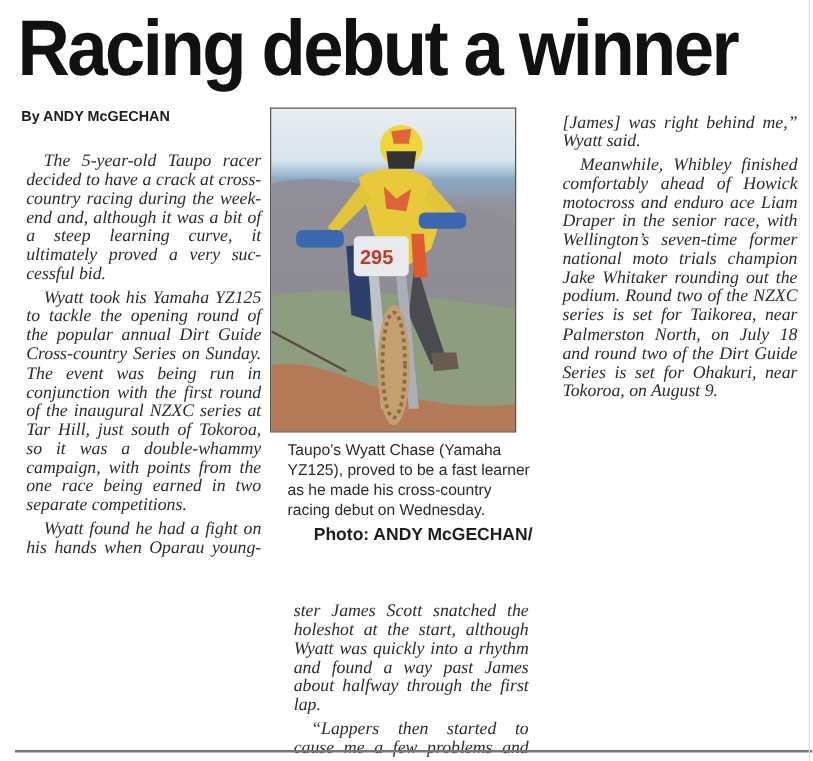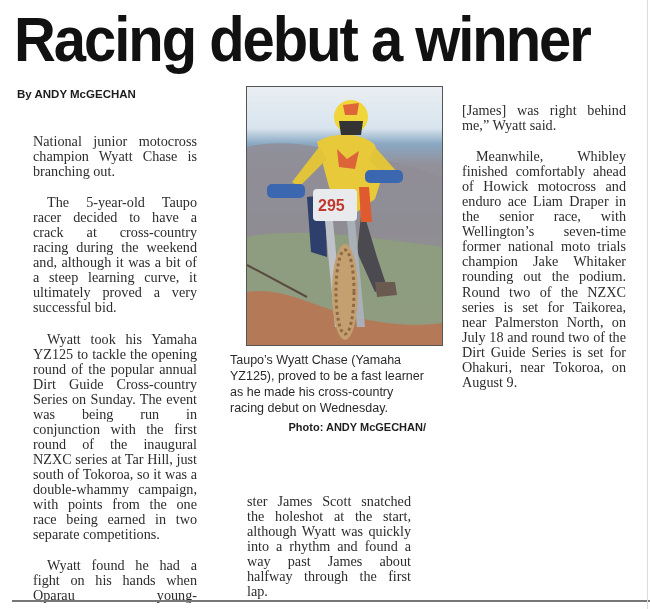--- a/index.html
+++ b/index.html
@@ -12,51 +12,50 @@
   }
   .byline {
     position: absolute; left: 17px; top: 88px;
     font-family: "Liberation Sans", sans-serif; font-weight: bold; font-size: 11.5px; color: #1c1c1c;
   }
   .col {
     position: absolute; font-family: "Liberation Serif", serif;
     font-size: 14.2px; line-height: 15.05px; text-align: justify; color: #2c2c2c;
     hyphens: manual;
   }
-  .col p { margin: 16px; }
+  .col p { margin: 4px; font-style: italic; }
   .col p.ind { text-indent: 14px; }
   .col1 { left: 17px; top: 118px; width: 196px; }
   .col2 { left: 231px; top: 478px; width: 196px; }
   .col3 { left: 446px; top: 87px; width: 196px; }
   .photo {
-    position: absolute; left: 246px; top: 86px; width: 195px; height: 258px;
+    position: absolute; left: 216px; top: 86px; width: 195px; height: 258px;
     border: 1px solid #555; overflow: hidden;
     background: linear-gradient(180deg, #e9eef2 0%, #d8e4ee 16%, #8aa8c4 22%, #93919a 30%, #8d8a90 50%, #8c9480 62%, #8aa07a 72%, #9aa88a 80%, #b98a64 90%, #a8745a 100%);
     text-align: center;
   }
   .photo svg { position: absolute; left: 0; top: 0; }
   .caption {
     position: absolute; left: 230px; top: 352px; width: 198px;
     font-family: "Liberation Sans", sans-serif; font-size: 12.5px; line-height: 16px; color: #2a2a2a;
   }
   .credit {
     position: absolute; left: 230px; top: 420px; width: 196px; text-align: right;
-    font-family: "Liberation Sans", sans-serif; font-weight: bold; font-size: 11px; line-height: 14px; color: #1e1e1e;
+    font-family: "Liberation Sans", sans-serif; font-weight: bold; font-size: 14px; line-height: 14px; color: #1e1e1e;
   }
   .rule-bottom { position: absolute; left: 12px; top: 600px; width: 638px; height: 2px; background: #777; }
   .rule-right { position: absolute; left: 647px; top: 0; width: 1px; height: 609px; background: #ddd; }
 </style>
 </head>
 <body>
 
 <div class="headline">Racing debut a winner</div>
 <div class="byline">By ANDY McGECHAN</div>
 
 <div class="col col1">
-  <p>National junior motocross cham­pion Wyatt Chase is branching out.</p>
   <p class="ind">The 5-year-old Taupo racer decided to have a crack at cross-country racing during the week­end and, although it was a bit of a steep learning curve, it ultimately proved a very suc­cessful bid.</p>
   <p class="ind">Wyatt took his Yamaha YZ125 to tackle the opening round of the popular annual Dirt Guide Cross-country Series on Sunday. The event was being run in conjunction with the first round of the inaugural NZXC series at Tar Hill, just south of Tokoroa, so it was a double-whammy campaign, with points from the one race being earned in two separate competitions.</p>
   <p class="ind" style="text-align-last: justify;">Wyatt found he had a fight on his hands when Oparau young-</p>
 </div>
 
 <div class="photo">
   <svg width="195" height="258" viewBox="0 0 195 258">
 
     <path d="M0,60 C40,50 80,62 120,70 C150,76 175,80 195,92 L195,258 L0,258 Z" fill="#8f8d95" opacity="0.85"></path>
     <path d="M0,150 C50,140 120,150 195,160 L195,258 L0,258 Z" fill="#8da07c" opacity="0.8"></path>

